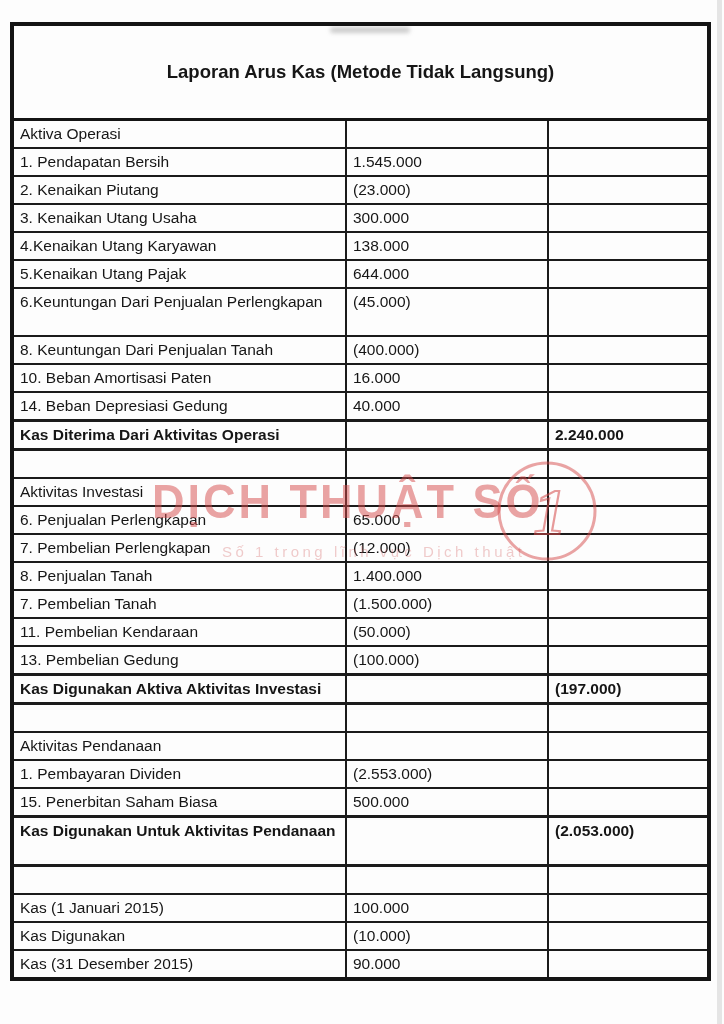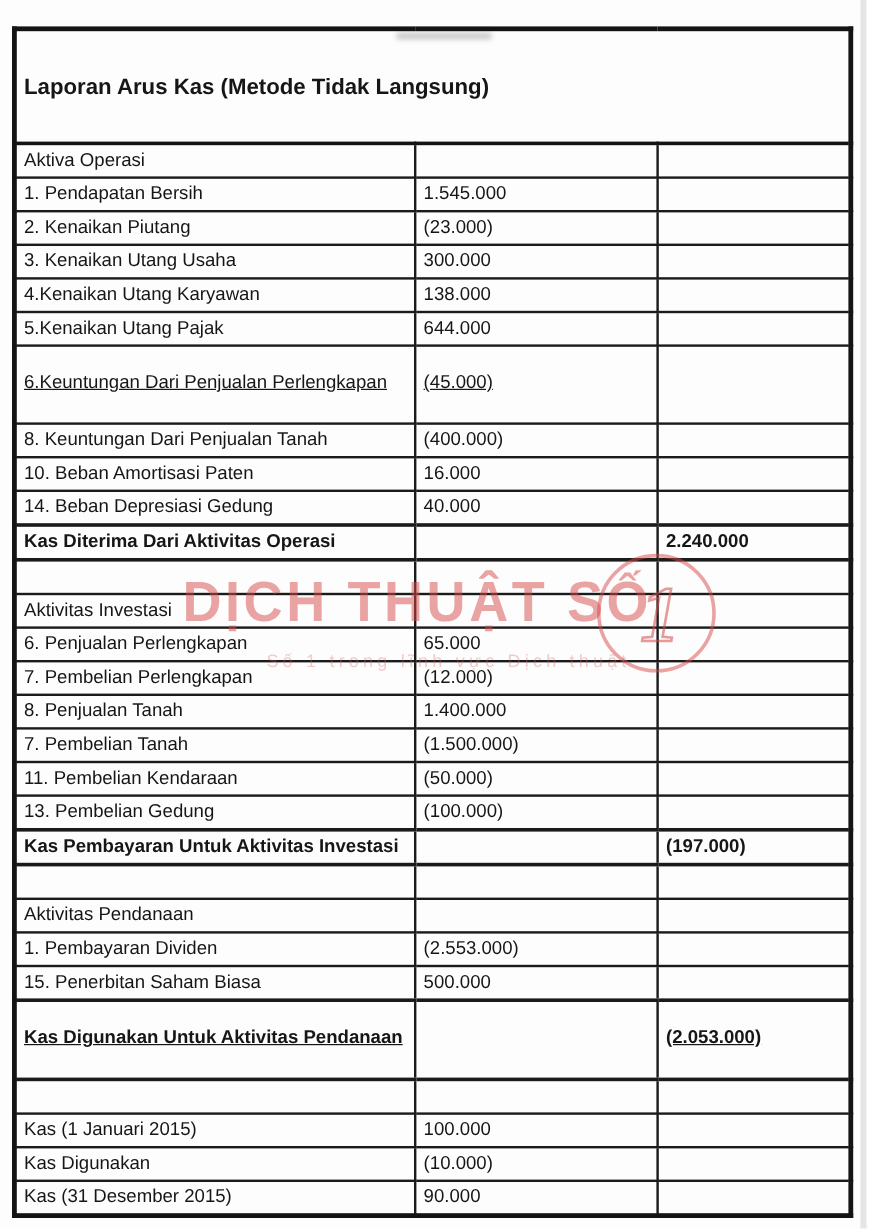--- a/index.html
+++ b/index.html
@@ -30,37 +30,36 @@
     border:2px solid #1b1b1b;
     padding:2px 6px;
     height:22px;
     vertical-align:middle;
     overflow:hidden;
     white-space:nowrap;
     background:transparent;
   }
   tr.title-row td{
     height:88px;
-    text-align:left;
+    text-align:center;
     font-weight:bold;
     font-size:18.5px;
     border-bottom:3px solid #141414;
     white-space:normal;
   }
   td.amount-cell, td.total-cell{ padding-left:8px; }
   tr.bold td{
     font-weight:bold;
     border-top-width:3px;
     border-bottom-width:3px;
   }
   tr.tall td{
     height:40px;
     vertical-align:top;
-    padding-top:21px;
-    text-decoration:underline;
+    padding-top:4px;
   }
   
   .watermark{ position:absolute; left:0; top:0; width:604px; height:1024px; pointer-events:none; }
   .wm-text{
     position:absolute; left:152px; top:476px;
     font-size:45px; font-weight:800; letter-spacing:3px;
     color:rgba(213,73,73,0.50);
     white-space:nowrap;
     transform:scaleY(1.05);
   }
@@ -200,21 +199,21 @@
       <td class="total-cell"></td>
     </tr>
 
     <tr>
       <td class="label-cell">13. Pembelian Gedung</td>
       <td class="amount-cell">(100.000)</td>
       <td class="total-cell"></td>
     </tr>
 
     <tr class="bold">
-      <td class="label-cell">Kas Pembayaran Untuk Aktivitas Investasi</td>
+      <td class="label-cell">Kas Digunakan Aktiva Aktivitas Investasi</td>
       <td class="amount-cell"></td>
       <td class="total-cell">(197.000)</td>
     </tr>
 
     <tr class="spacer">
       <td class="label-cell"></td>
       <td class="amount-cell"></td>
       <td class="total-cell"></td>
     </tr>
 

